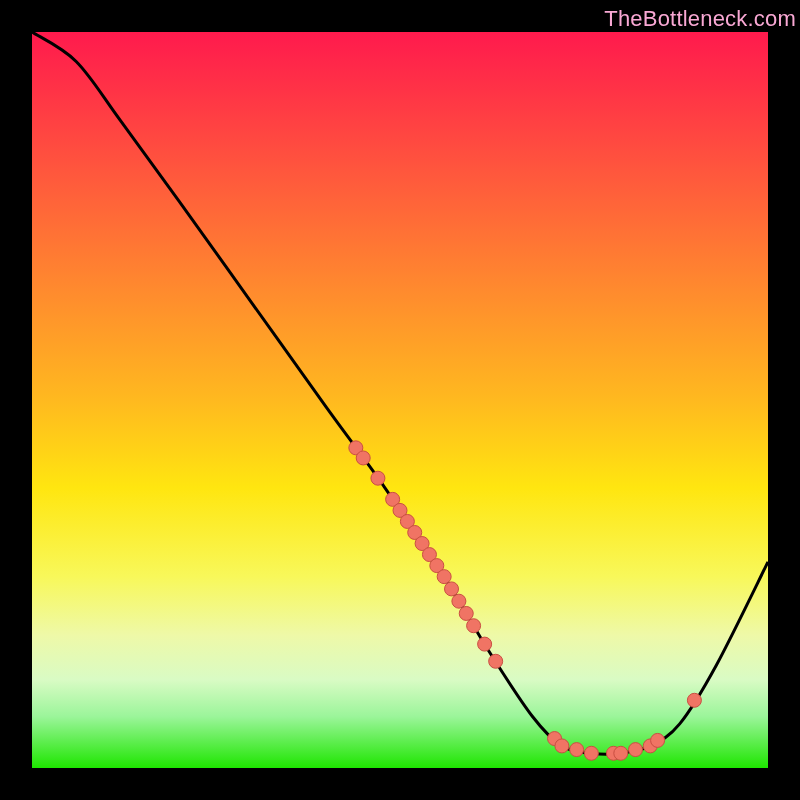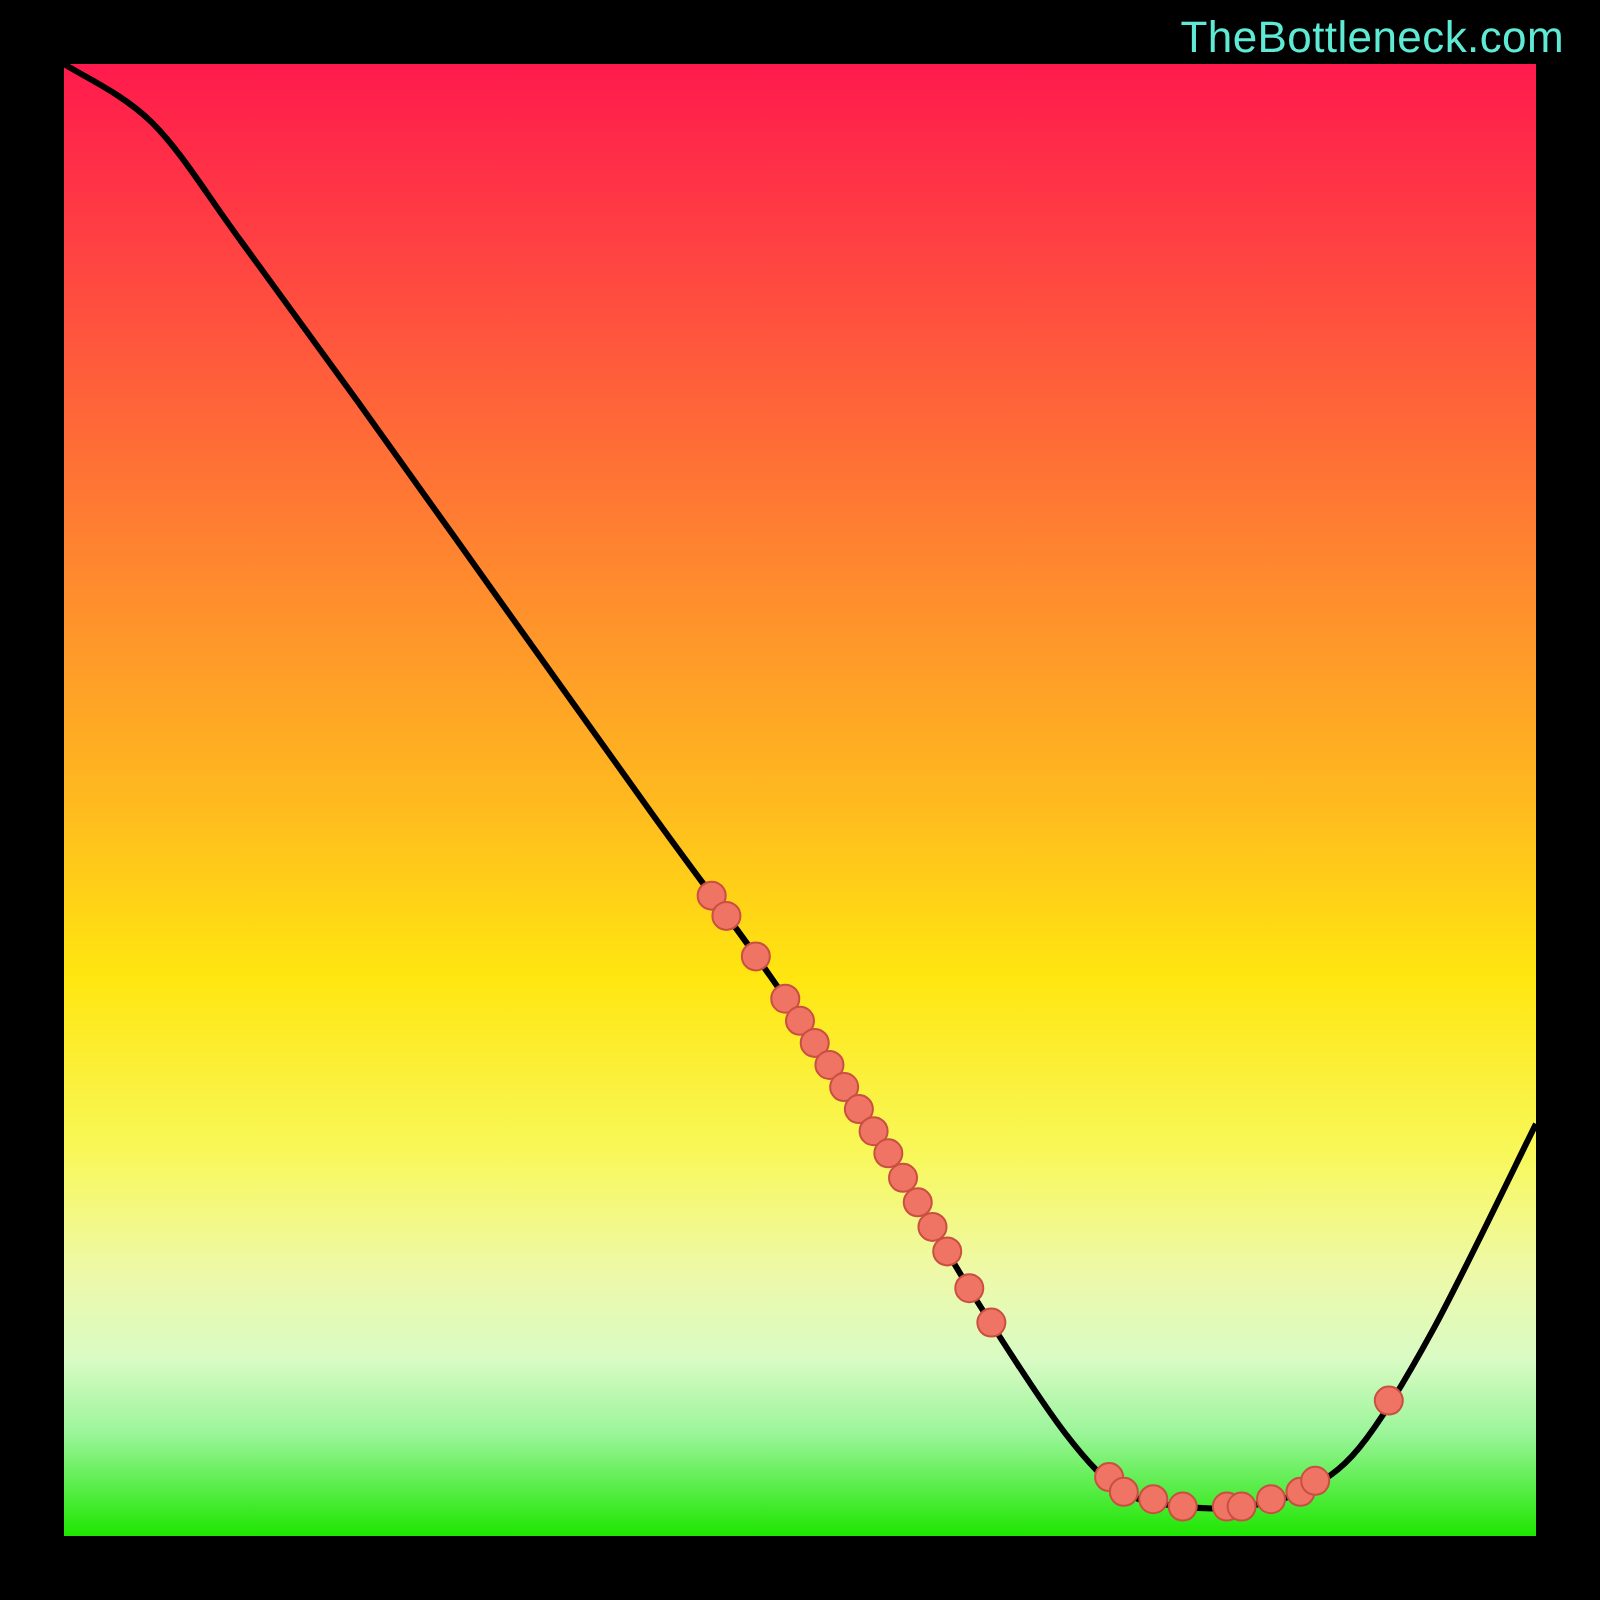--- a/index.html
+++ b/index.html
@@ -35,22 +35,22 @@
       #f8f85a 74%,
       #eef9a8 82%,
       #d9fbc4 88%,
       #9bf59a 93%,
       #1ee600 100%
     );
   }
   .watermark {
     position: absolute;
     top: 6px;
-    right: 18px;
-    color: #5eead4;
+    right: 4px;
+    color: #f9a8d4;
     font-size: 22px;
     font-weight: 500;
     letter-spacing: 0.2px;
     user-select: none;
   }
   svg.curve {
     position: absolute;
     left: 0;
     top: 0;
     width: 736px;

